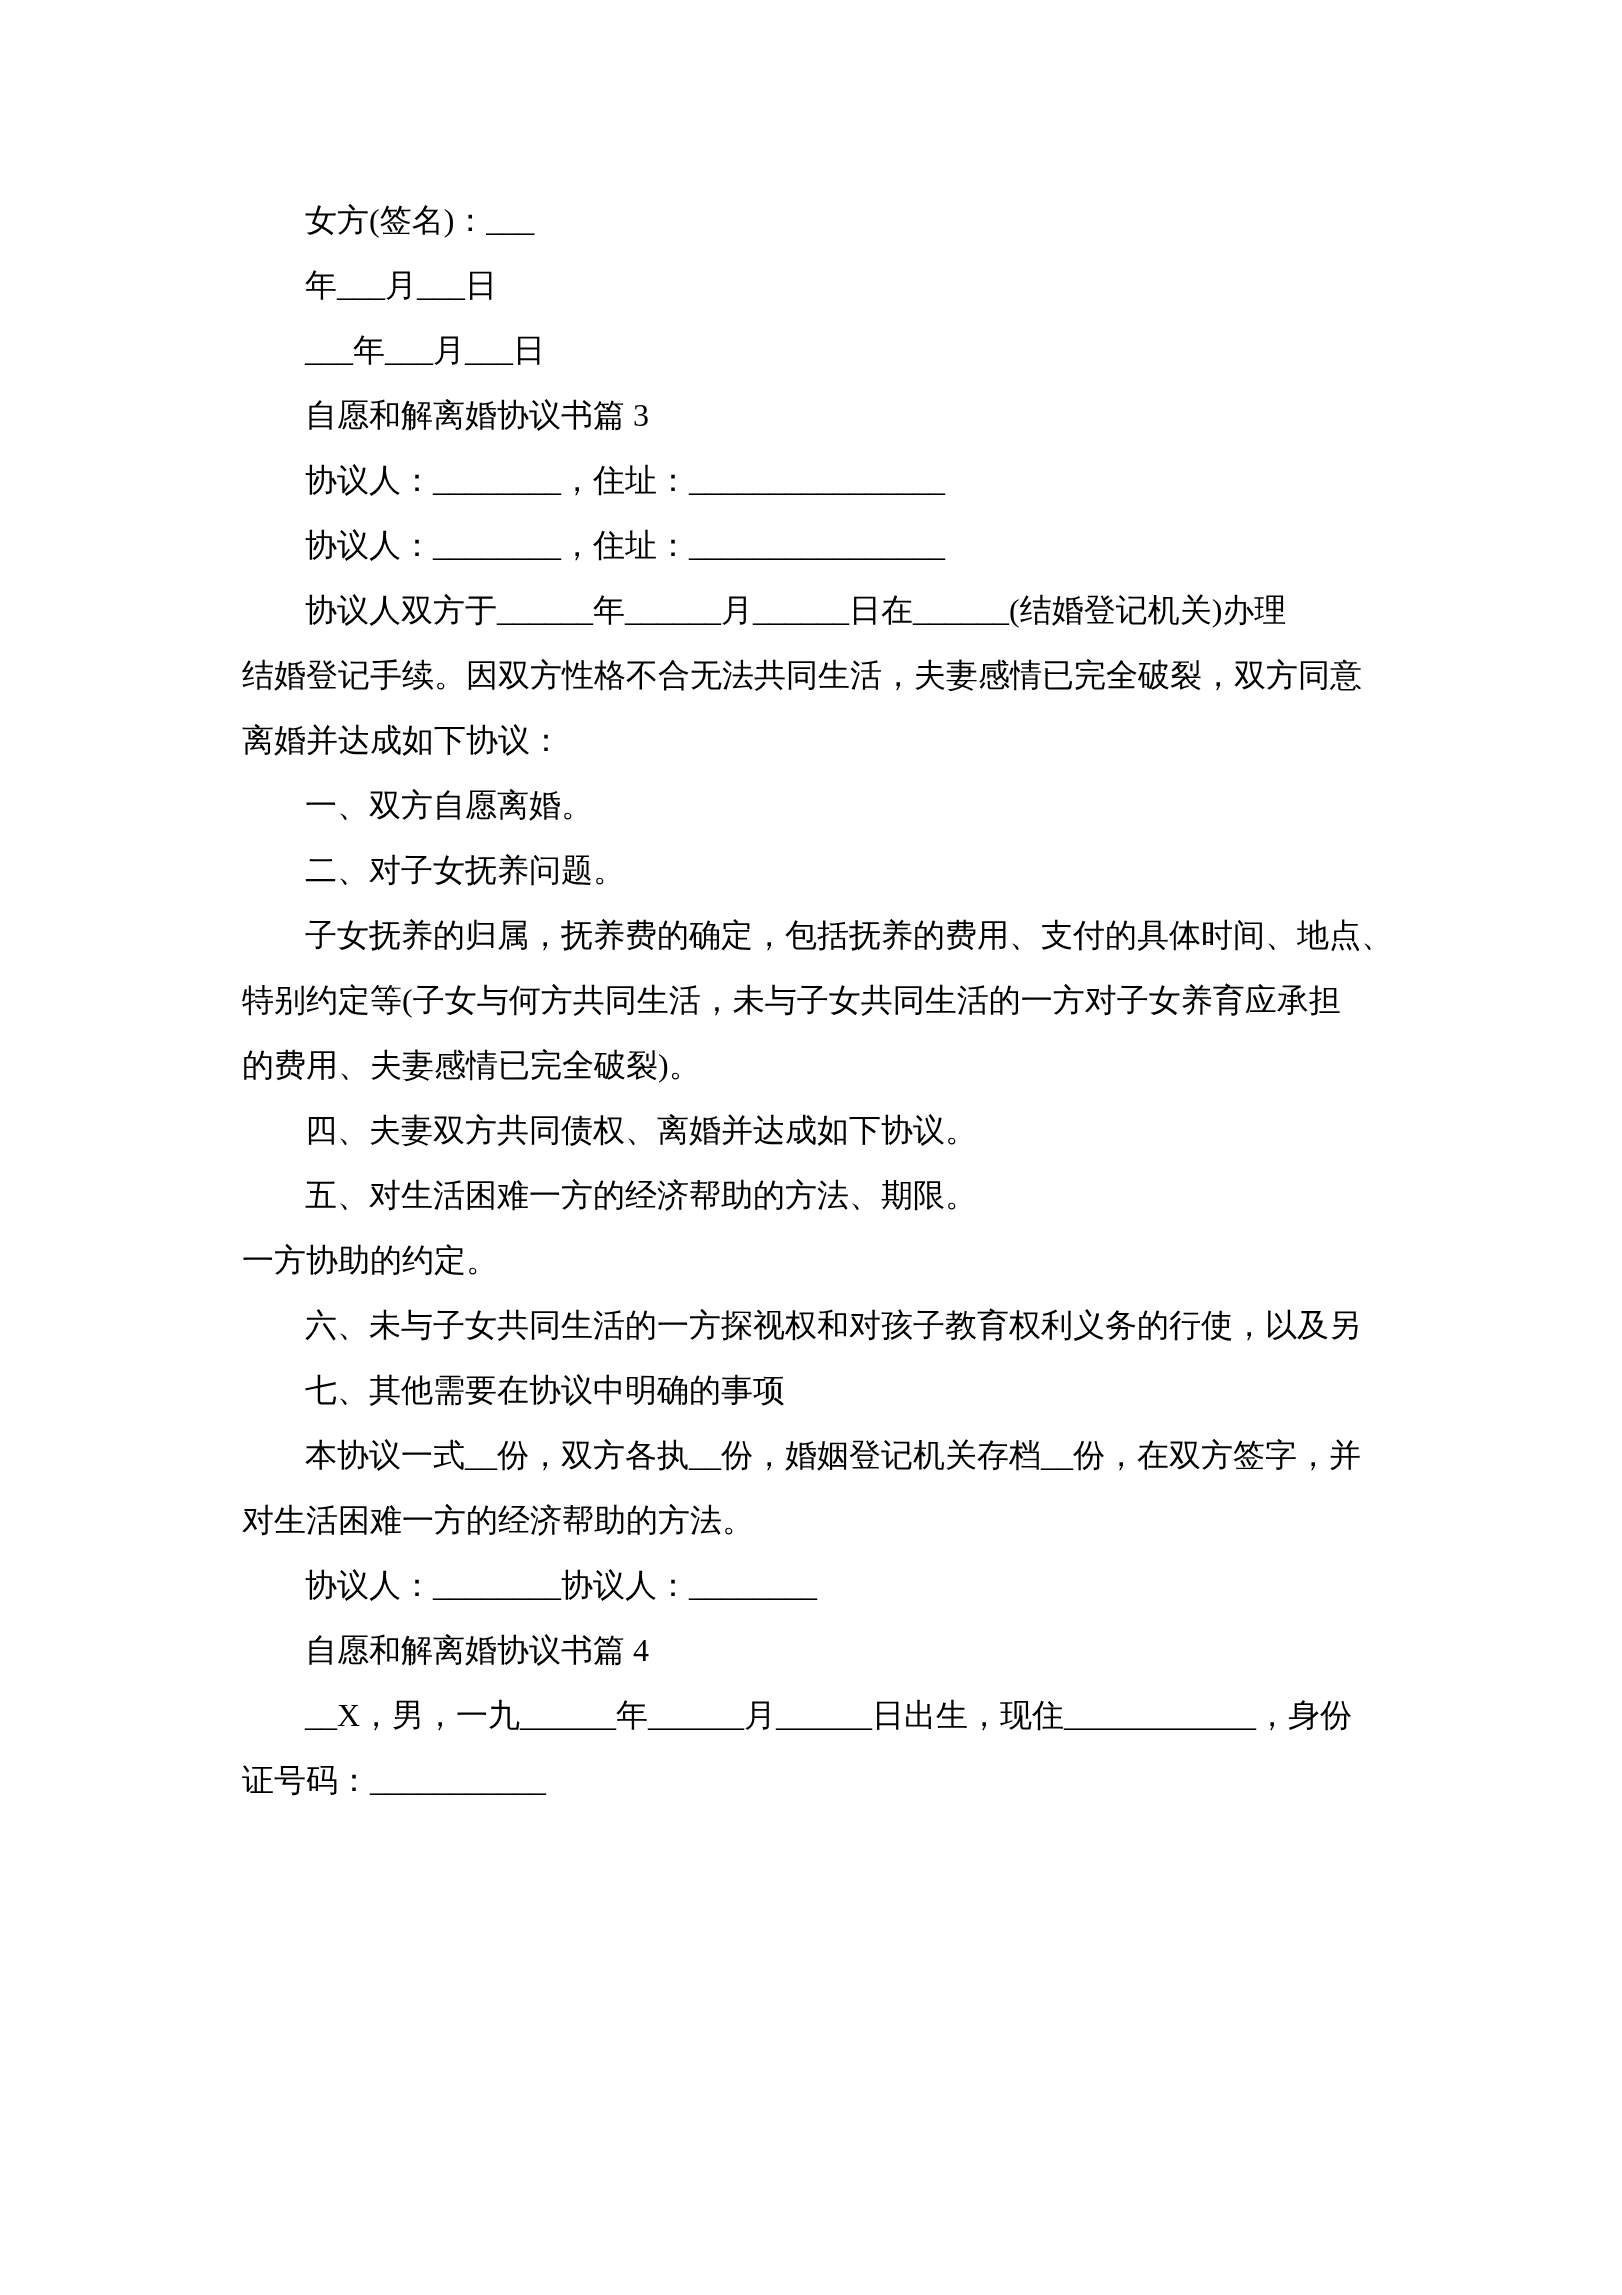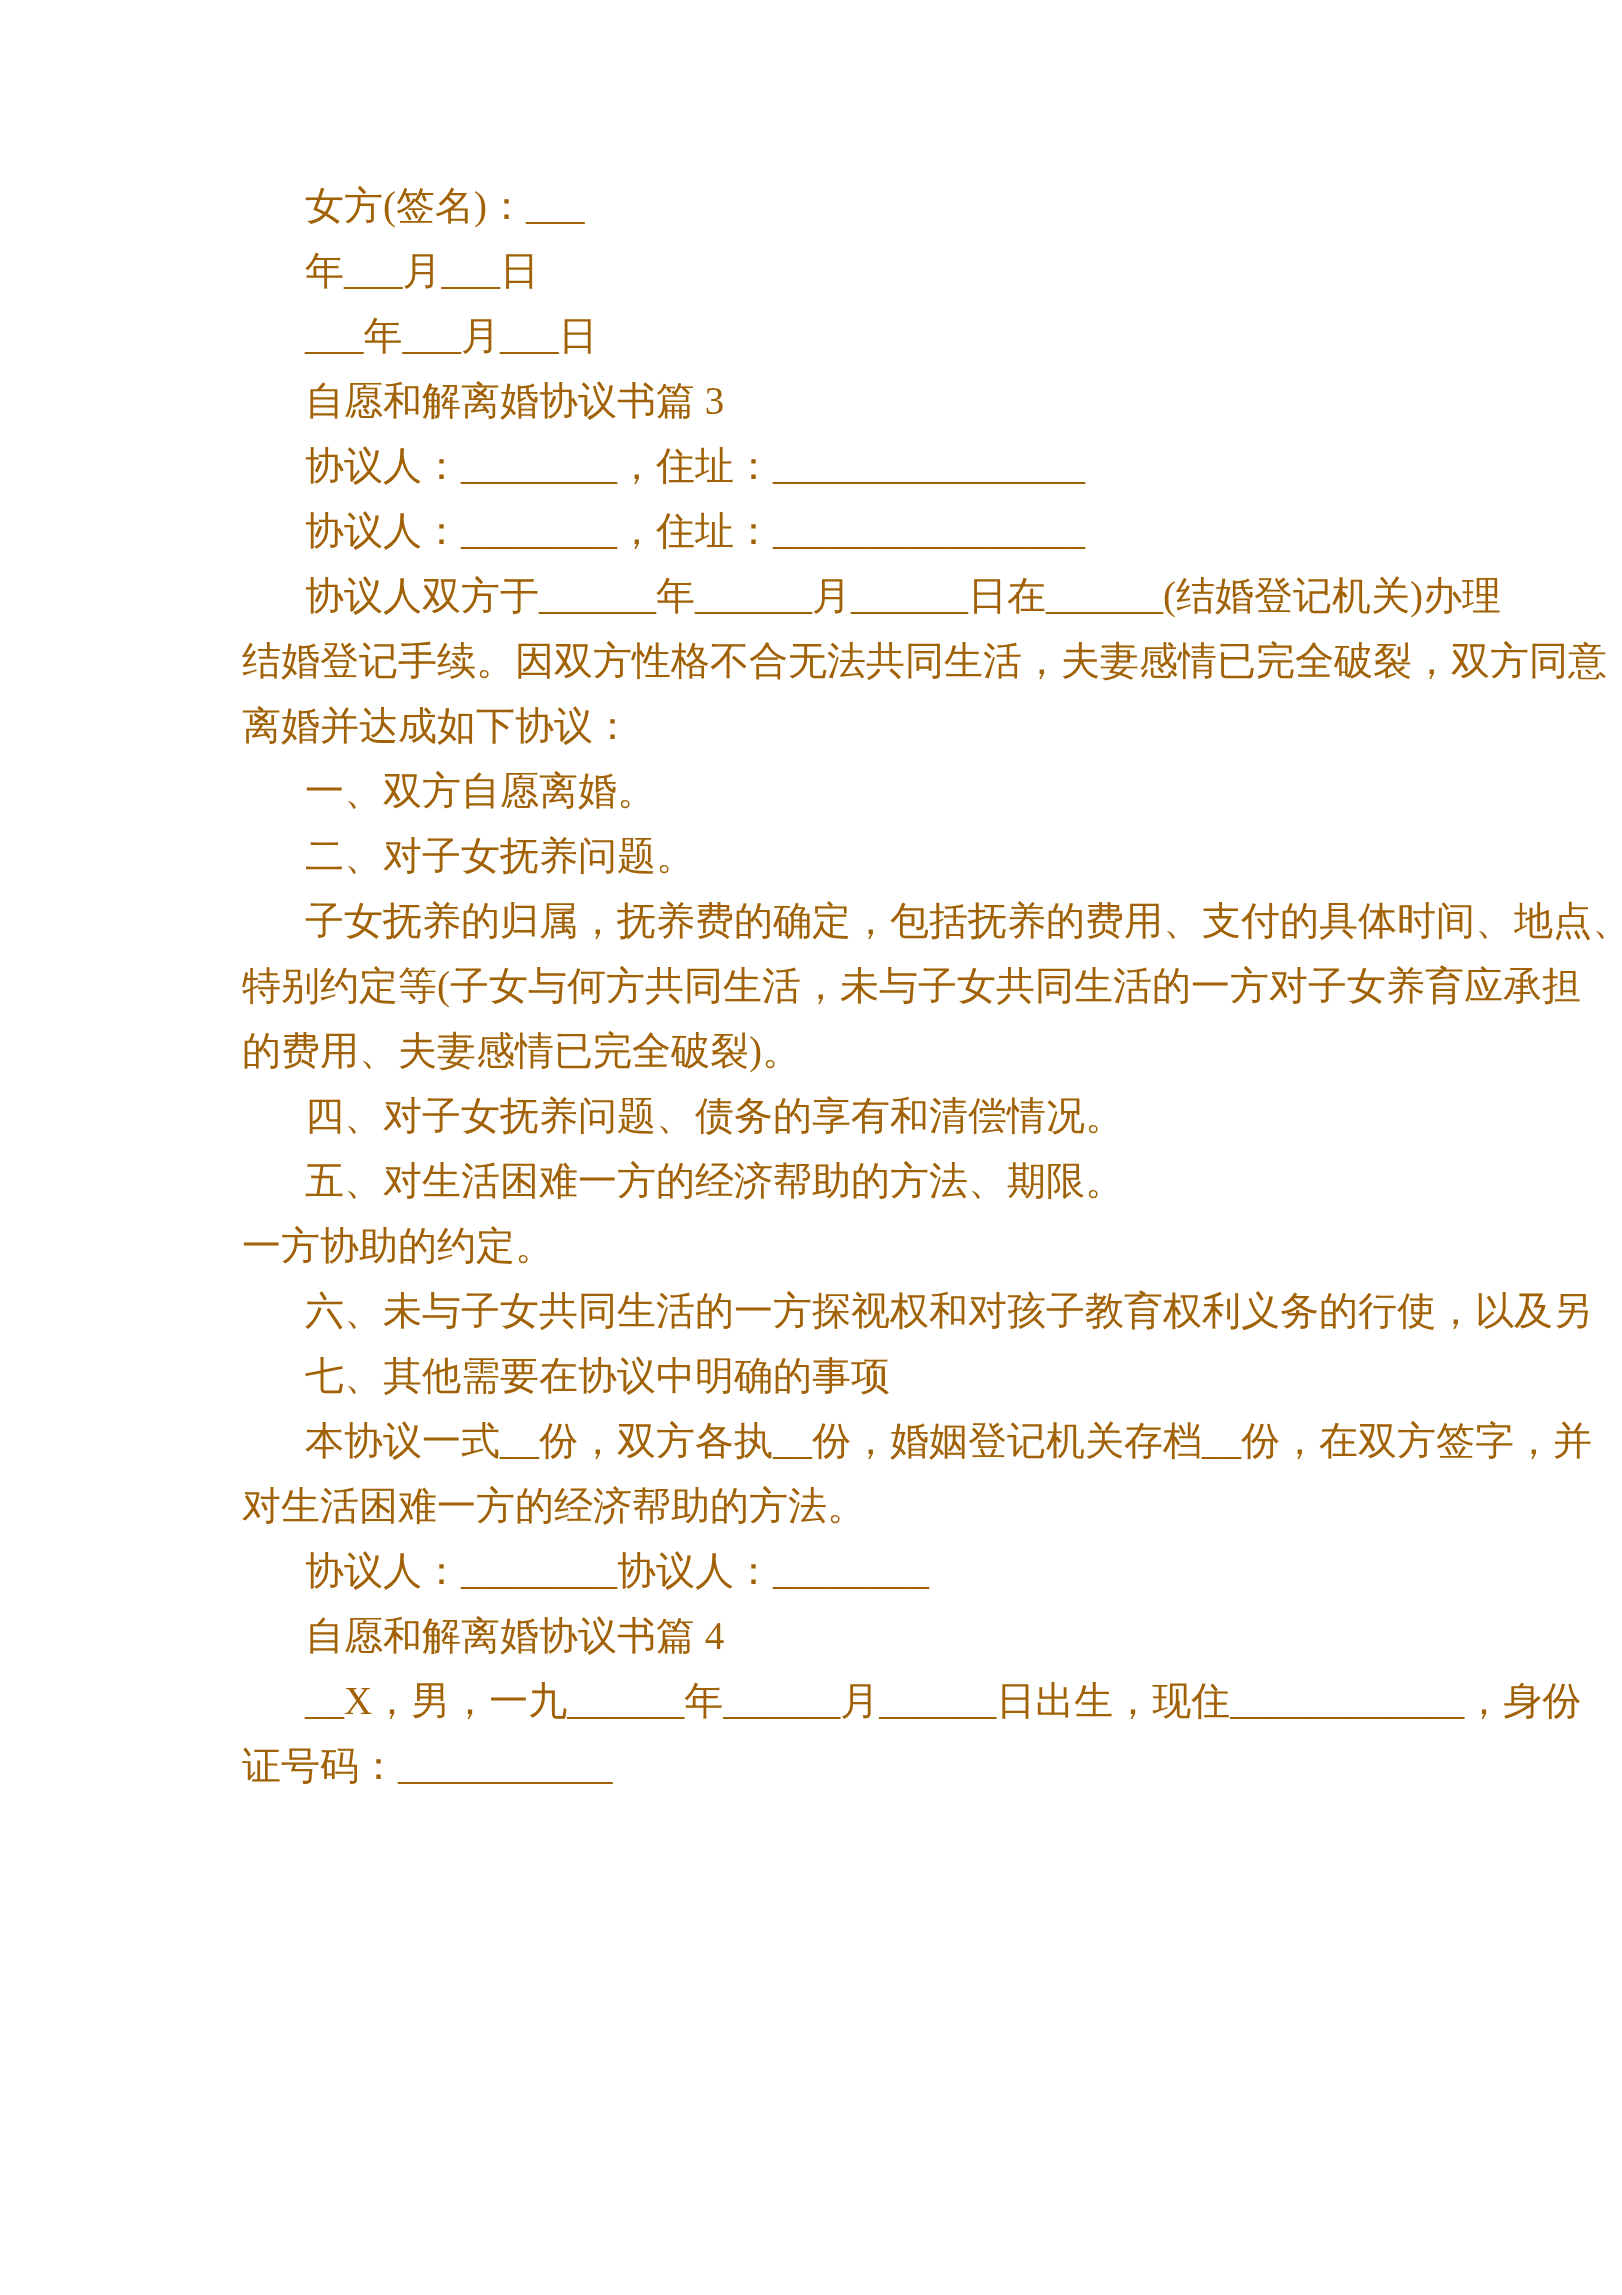--- a/index.html
+++ b/index.html
@@ -11,25 +11,25 @@
     position: relative;
     width: 1623px;
     height: 2295px;
     background: #ffffff;
     overflow: hidden;
     font-family: "Liberation Serif", "DejaVu Serif", serif;
   }
   .doc-body {
     position: absolute;
     left: 242px;
-    top: 173px;
+    top: 188px;
     width: 1141px;
-    font-size: 39px;
+    font-size: 32px;
     line-height: 65px;
-    color: #a16207;
+    color: #000000;
     letter-spacing: 0;
   }
   .doc-line {
     white-space: nowrap;
     height: 65px;
   }
   .doc-line.indent {
     text-indent: 63px;
   }
 </style>
@@ -45,21 +45,21 @@
     <div class="doc-line indent">协议人：________，住址：________________</div>
     <div class="doc-line indent">协议人：________，住址：________________</div>
     <div class="doc-line indent">协议人双方于______年______月______日在______(结婚登记机关)办理</div>
     <div class="doc-line">结婚登记手续。因双方性格不合无法共同生活，夫妻感情已完全破裂，双方同意</div>
     <div class="doc-line">离婚并达成如下协议：</div>
     <div class="doc-line indent">一、双方自愿离婚。</div>
     <div class="doc-line indent">二、对子女抚养问题。</div>
     <div class="doc-line indent">子女抚养的归属，抚养费的确定，包括抚养的费用、支付的具体时间、地点、</div>
     <div class="doc-line">特别约定等(子女与何方共同生活，未与子女共同生活的一方对子女养育应承担</div>
     <div class="doc-line">的费用、夫妻感情已完全破裂)。</div>
-    <div class="doc-line indent">四、对子女抚养问题、债务的享有和清偿情况。</div>
+    <div class="doc-line indent">四、夫妻双方共同债权、离婚并达成如下协议。</div>
     <div class="doc-line indent">五、对生活困难一方的经济帮助的方法、期限。</div>
     <div class="doc-line">一方协助的约定。</div>
     <div class="doc-line indent">六、未与子女共同生活的一方探视权和对孩子教育权利义务的行使，以及另</div>
     <div class="doc-line indent">七、其他需要在协议中明确的事项</div>
     <div class="doc-line indent">本协议一式__份，双方各执__份，婚姻登记机关存档__份，在双方签字，并</div>
     <div class="doc-line">对生活困难一方的经济帮助的方法。</div>
     <div class="doc-line indent">协议人：________协议人：________</div>
     <div class="doc-line indent">自愿和解离婚协议书篇 4</div>
     <div class="doc-line indent">__X，男，一九______年______月______日出生，现住____________，身份</div>
     <div class="doc-line">证号码：___________</div>

